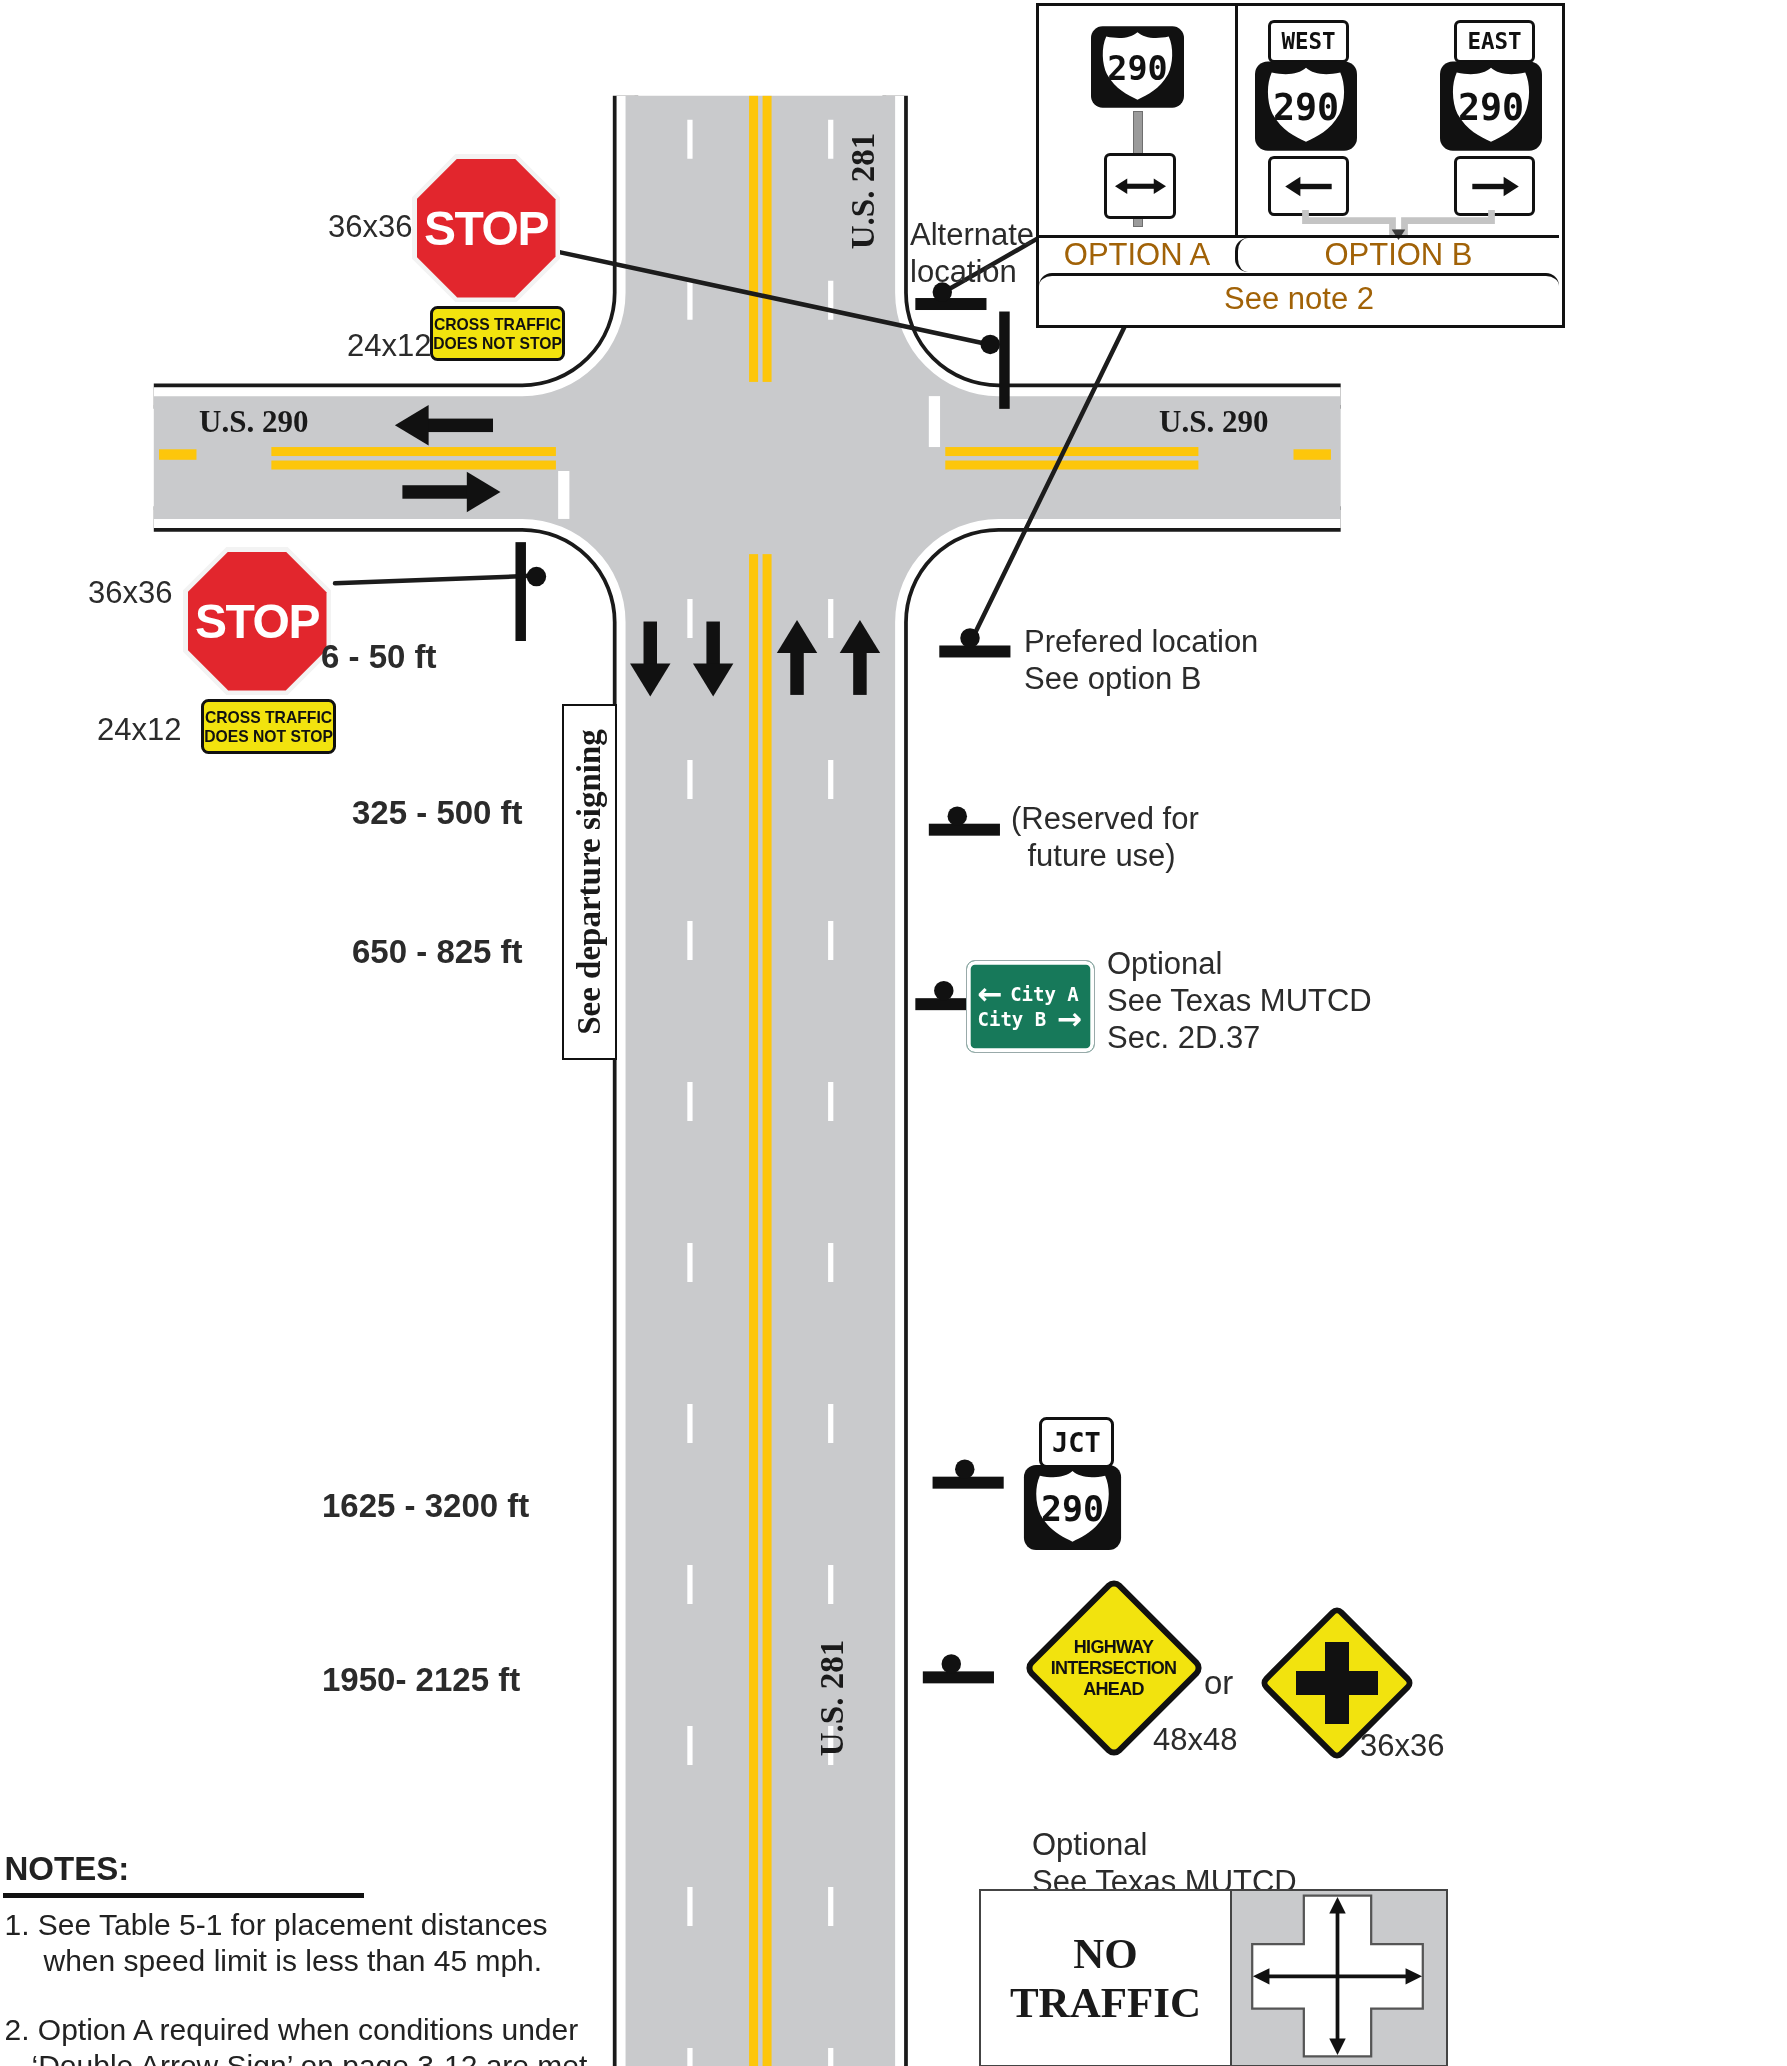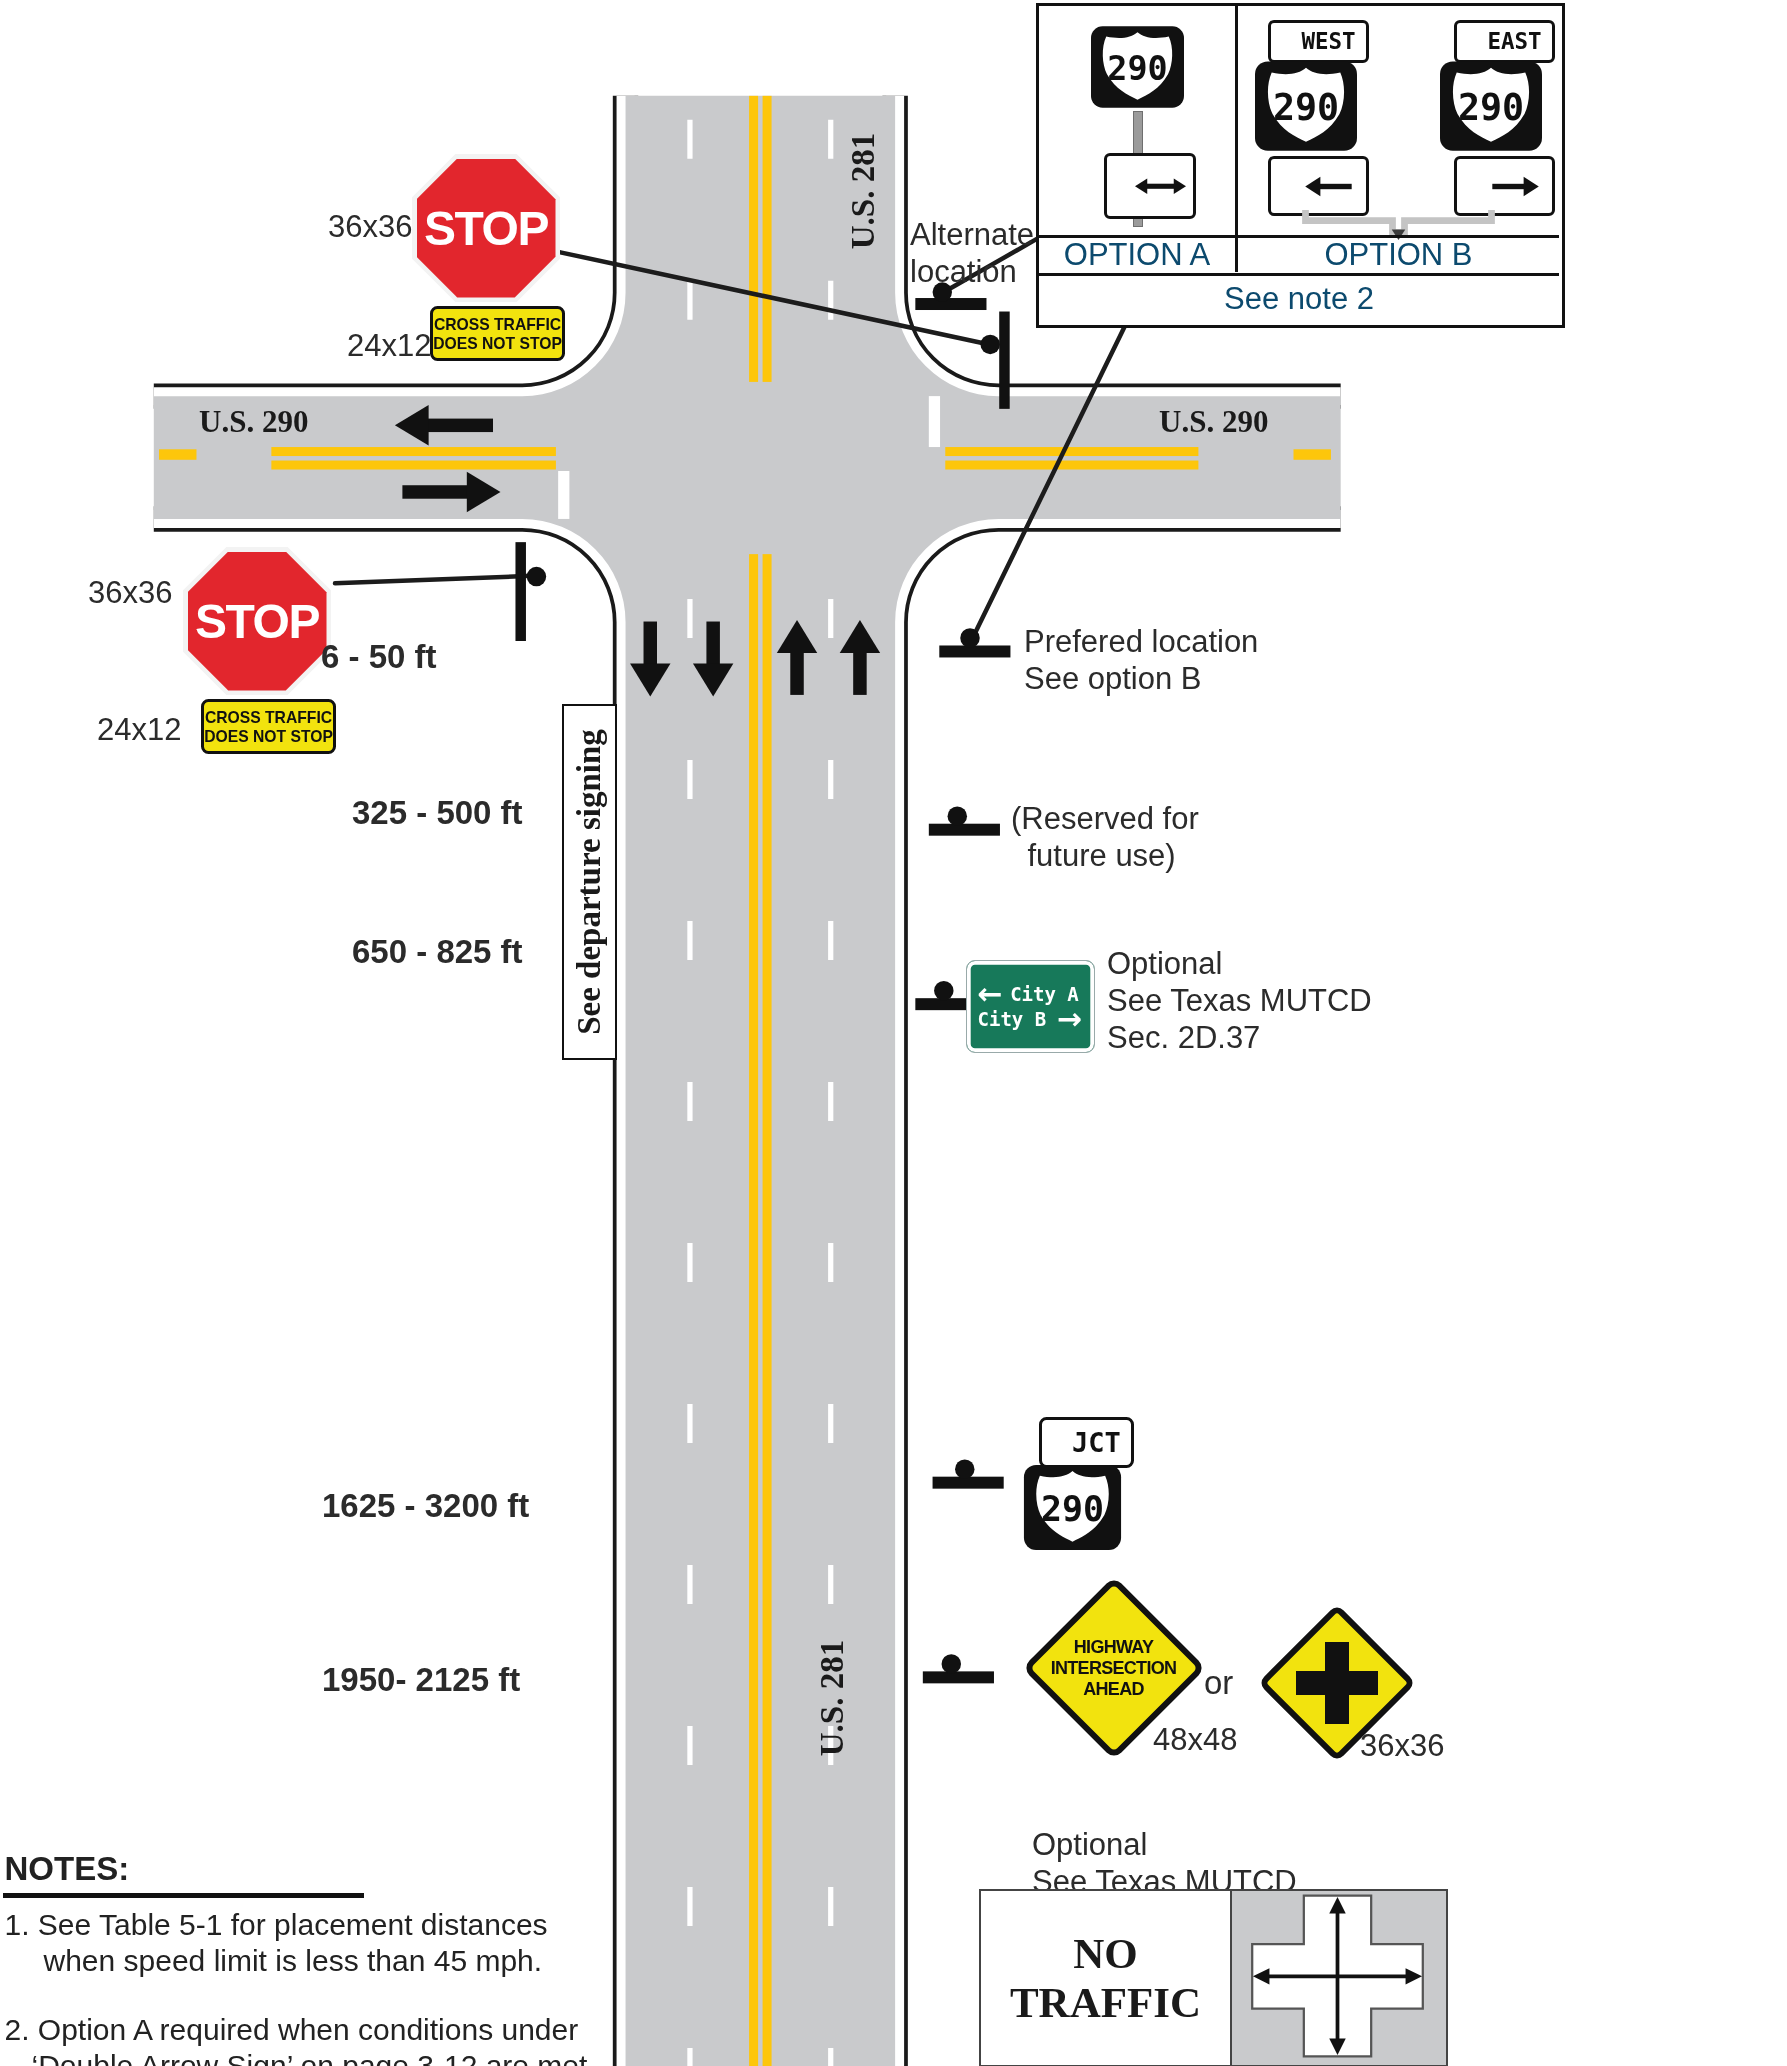--- a/index.html
+++ b/index.html
@@ -10,22 +10,22 @@
   .dist{font-size:33px;font-weight:bold;color:#2b2b2b;white-space:nowrap;}
   .serifbold{font-family:"Liberation Serif","DejaVu Serif",serif;font-weight:bold;}
   .mono{font-family:"DejaVu Sans Mono",monospace;font-weight:bold;}
   .octagon{clip-path:polygon(29.3% 0,70.7% 0,100% 29.3%,100% 70.7%,70.7% 100%,29.3% 100%,0 70.7%,0 29.3%);}
   .stop-outer{width:148px;height:148px;background:#f3f3f3;}
   .stop-inner{position:absolute;left:4.5px;top:4.5px;right:4.5px;bottom:4.5px;background:#e2262d;display:flex;align-items:center;justify-content:center;}
   .stop-text{color:#fff;font-weight:bold;font-size:48px;letter-spacing:-1.5px;}
   .plaque{background:#f2e30e;border:3.7px solid #111;border-radius:7.5px;width:129px;height:49px;display:flex;flex-direction:column;align-items:center;justify-content:center;}
   .plaque span{font-weight:bold;font-size:15.7px;line-height:19px;letter-spacing:0px;color:#111;white-space:nowrap;}
   .inset{border:3.7px solid #111;background:#fff;}
-  .cell-label{font-size:31px;color:#0c4a6e;display:flex;align-items:center;justify-content:center;}
-  .wplaque{background:#fff;border:3px solid #111;border-radius:6px;display:flex;align-items:center;justify-content:center;padding-left:20px;}
+  .cell-label{font-size:31px;color:#a16207;display:flex;align-items:center;justify-content:center;border-radius:13px;}
+  .wplaque{background:#fff;border:3px solid #111;border-radius:6px;display:flex;align-items:center;justify-content:center;}
   .wplaque .mono{font-size:22.5px;color:#111;}
   .greensign{background:#17795a;border:1.5px solid #9aa;border-radius:9px;box-shadow:inset 0 0 0 3.7px #fff;display:flex;flex-direction:column;justify-content:center;gap:3px;padding:7.5px 10.5px;box-sizing:border-box;}
   .greenrow{display:flex;align-items:center;color:#fff;}
   .greenrow .mono{font-size:19px;color:#fff;}
   .garrow{font-family:"DejaVu Sans",sans-serif;font-weight:bold;font-size:30px;line-height:22.5px;color:#fff;}
   .diamond{background:#f2e30e;border:6px solid #111;border-radius:10.5px;transform:rotate(45deg);display:flex;align-items:center;justify-content:center;}
   .diamond-inner{transform:rotate(-45deg);text-align:center;}
   .diamond-inner span{display:block;font-weight:bold;font-size:18px;line-height:21px;letter-spacing:-0.7px;color:#111;white-space:nowrap;}
   .vtext{display:flex;align-items:center;justify-content:center;white-space:nowrap;}
   .notesline{font-size:30px;line-height:36px;color:#222;white-space:nowrap;}

